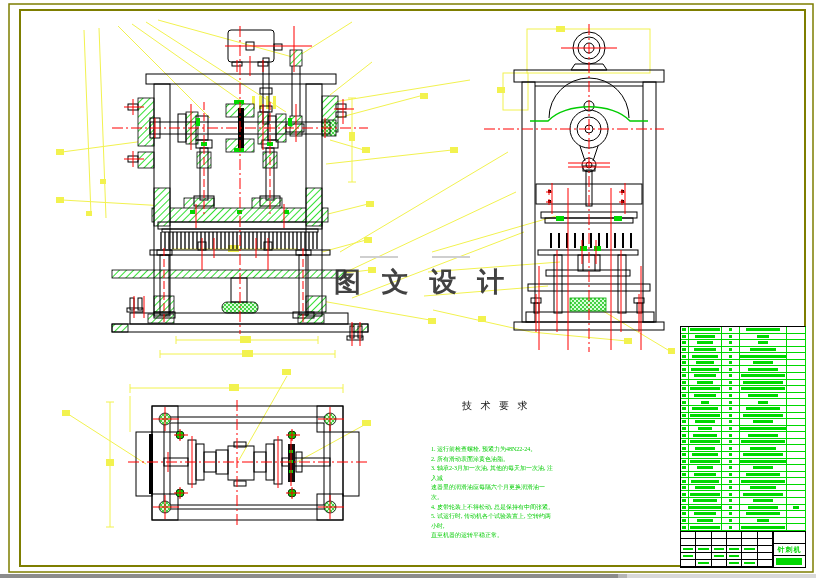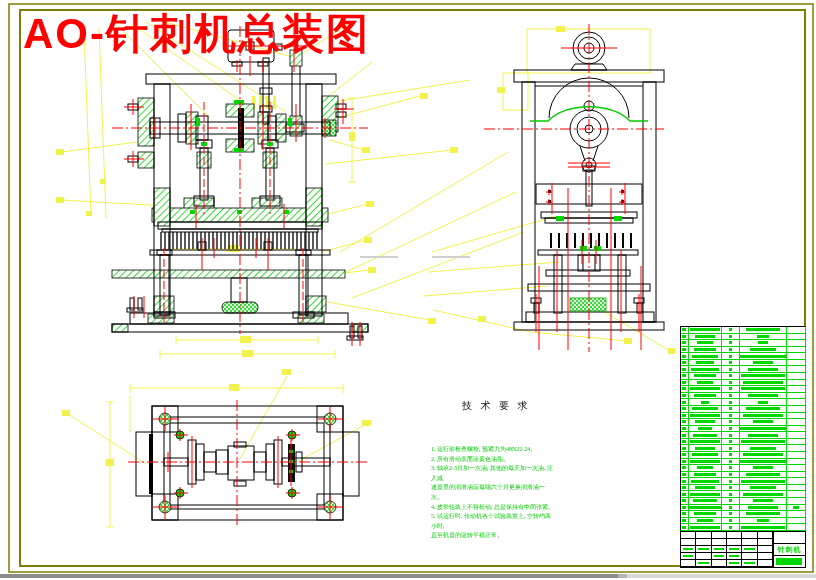--- a/index.html
+++ b/index.html
@@ -337,24 +337,24 @@
       <path d="M561,48 H617 M568,163 H610 M568,167 H610 M552,183 V214 M625,183 V214"></path>
       <path d="M568,188 V350 M611,188 V350 M539,266 V350 M641,266 V350 M557,250 V332 M621,250 V332"></path>
       <path d="M582,240 V264 M596,240 V264 M536,294 V332 M639,294 V332"></path>
       <path d="M546,192 H552 M549,189 V195 M546,202 H552 M549,199 V205 M619,192 H625 M622,189 V195 M619,202 H625 M622,199 V205"></path>
       <path d="M153,419 H179 M165,407 V431 M318,419 H344 M330,407 V431 M153,507 H179 M165,495 V519 M318,507 H344 M330,495 V519"></path>
       <path d="M174,435 H188 M180,429 V441 M286,435 H300 M292,429 V441 M174,493 H188 M180,487 V499 M286,493 H300 M292,487 V499"></path>
       <path d="M192,436 V488 M278,436 V488 M291,438 V486 M168,452 V472"></path>
     </g>
   </svg>
 
-  <div class="drawing-title">AO-针刺机总装图</div>
 
   <div class="wm-dash" style="left:360px;top:256px;width:38px;"></div>
   <div class="wm-dash" style="left:432px;top:256px;width:38px;"></div>
+  <div class="watermark">图 文 设 计</div>
 
   <div class="tech-heading">技 术 要 求</div>
   <div class="tech-lines" id="tech-lines">
       <div>1. 运行前检查螺栓, 预紧力为48N22-24。</div>
       <div>2. 所有滑动表面涂黄色油脂。</div>
       <div>3. 轴承2-3月加一次油, 其他的每天加一次油, 注入减</div>
       <div>速器里的润滑油应每隔六个月更换润滑油一次。</div>
       <div>4. 皮带轮装上不得松动, 总是保持有中间张紧。</div>
       <div>5. 试运行时, 传动机各个试验装置上, 空转约两小时,</div>
       <div>直至机器的运转平稳正常。</div>

